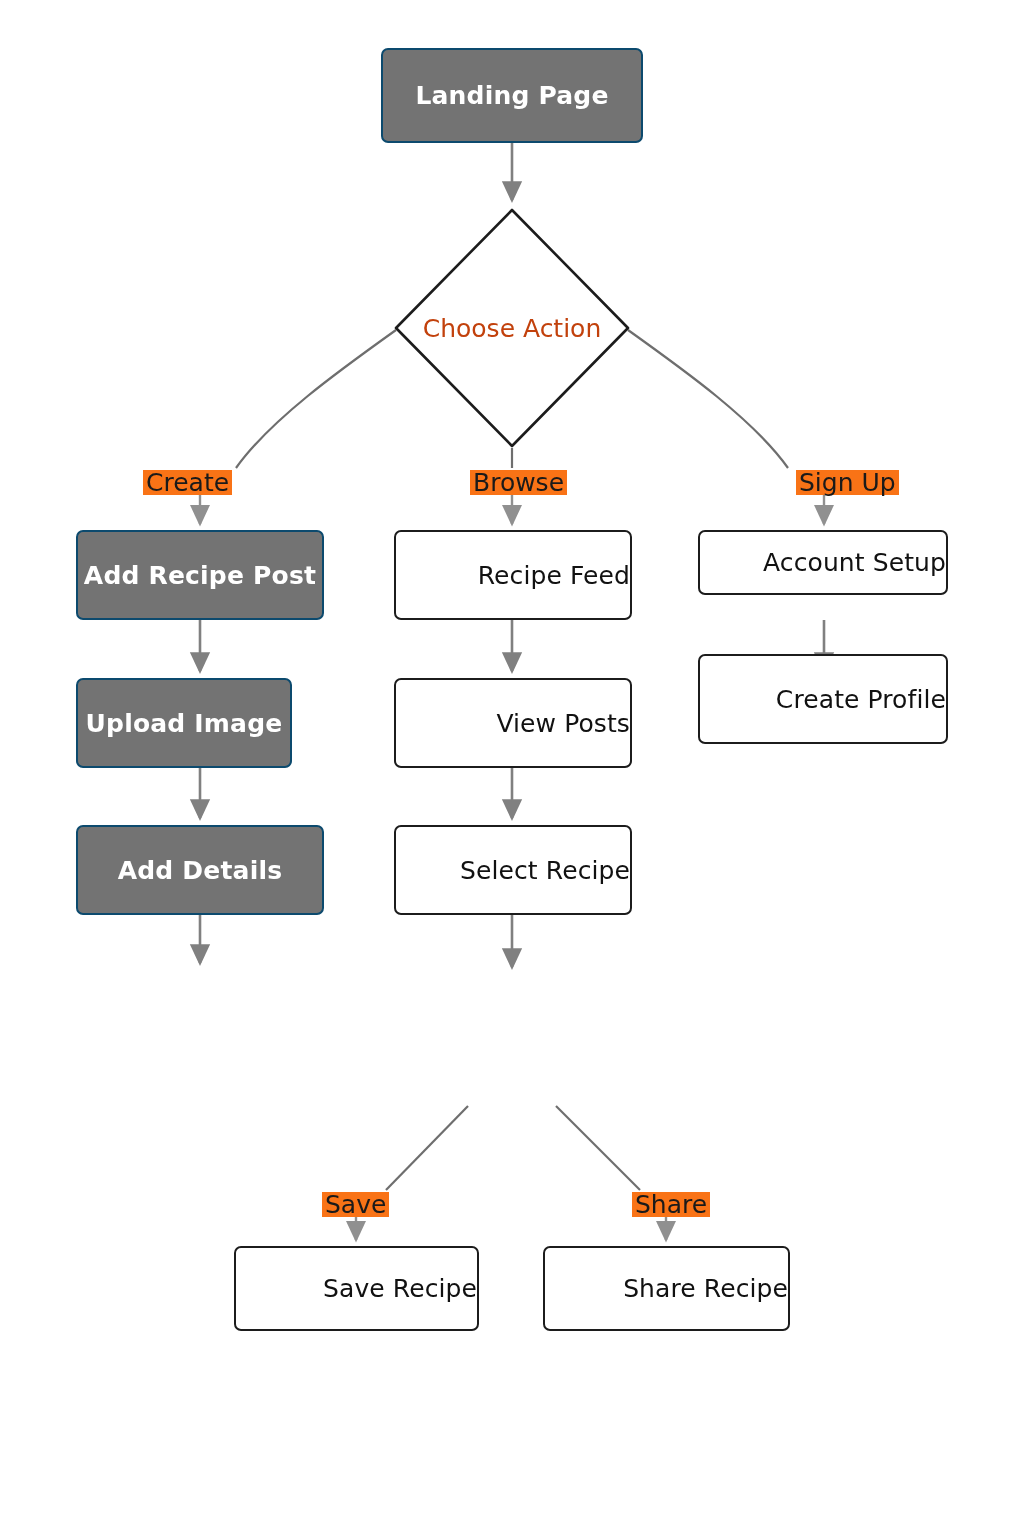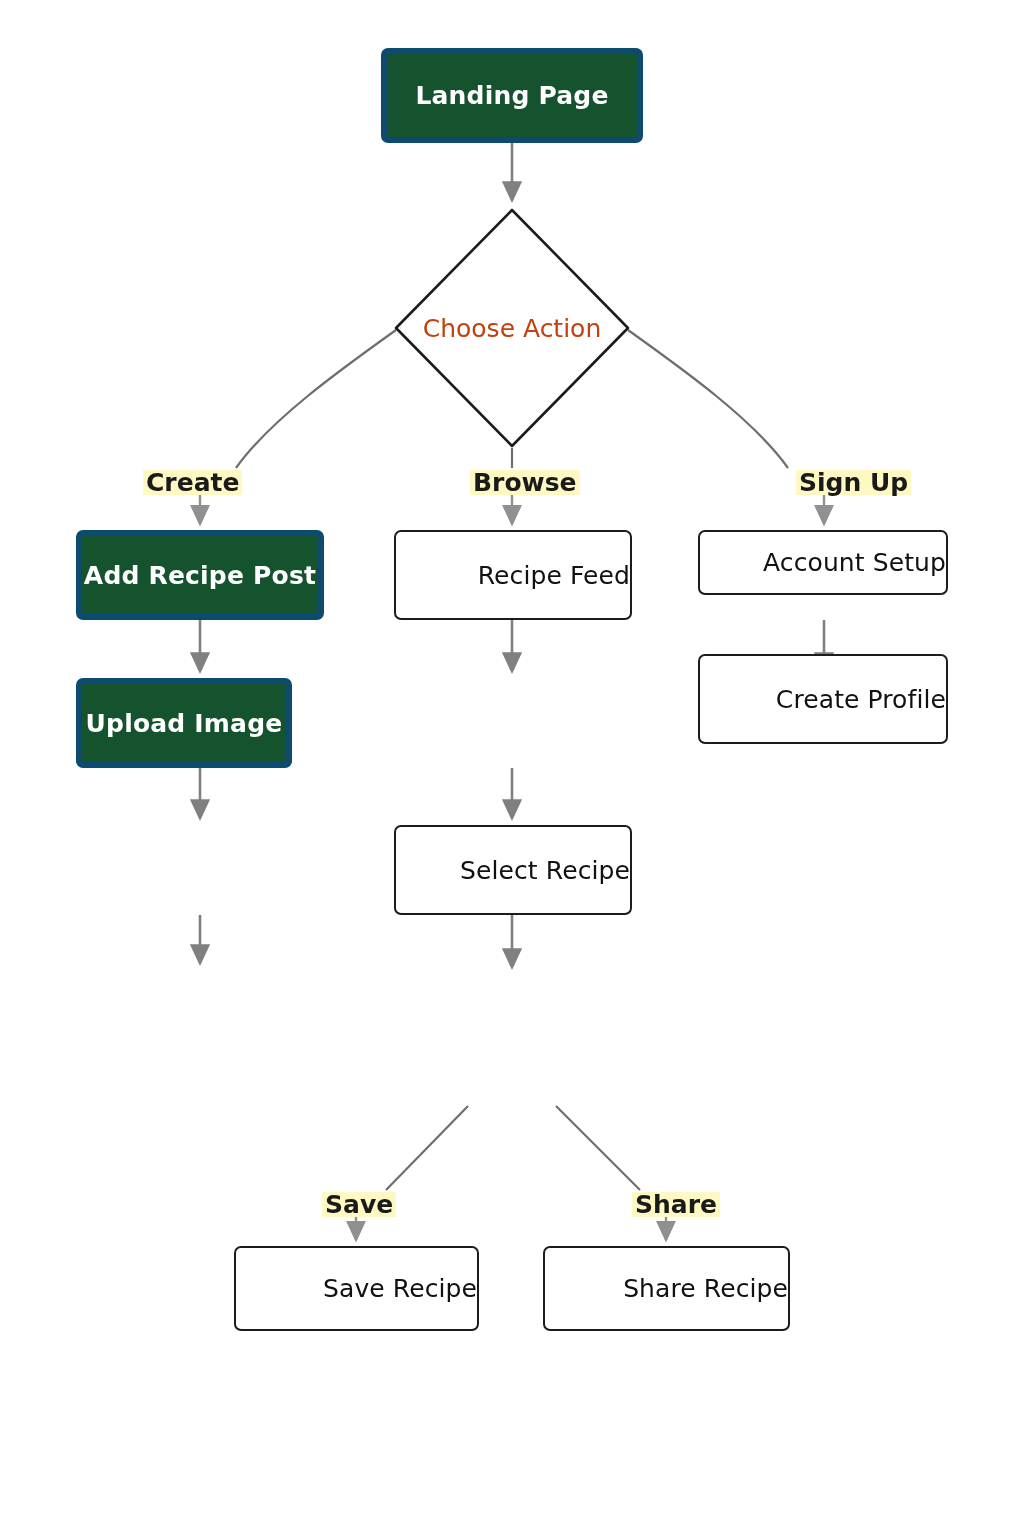--- a/index.html
+++ b/index.html
@@ -41,22 +41,22 @@
   .node-plain {
     background: #ffffff;
     border: 2px solid #1c1c1c;
     color: #111111;
     font-size: 25px;
     font-weight: 400;
     letter-spacing: 0.1px;
     justify-content: flex-end;
   }
   .node-accent {
-    background: #14532d;
-    border: 6px solid #0c4a6e;
+    background: #737373;
+    border: 2px solid #0c4a6e;
     color: #ffffff;
     font-size: 25px;
     font-weight: 700;
     letter-spacing: 0.2px;
   }
   .node-decision {
     background: transparent;
     color: #c2410c;
     font-size: 25px;
     font-weight: 400;
@@ -69,24 +69,24 @@
     height: 100%;
   }
   .node-decision .diamond-label {
     position: relative;
     z-index: 2;
     white-space: nowrap;
   }
   .edge-label {
     position: absolute;
     font-size: 25px;
-    font-weight: 700;
+    font-weight: 400;
     color: #1a1a1a;
     white-space: nowrap;
-    background: #fef9c3;
+    background: #f97316;
     padding: 0 3px;
     line-height: 1;
   }
 </style>
 </head>
 <body>
 
 <div id="flow-root">
 
   <svg id="edge-layer" viewBox="0 0 1024 1536">
@@ -150,25 +150,31 @@
   </div>
 
   <div class="node node-process node-plain" style="left:698px; top:530px; width:250px; height:65px;">
     <span>Account Setup</span>
   </div>
 
   <div class="node node-process node-accent" style="left:76px; top:678px; width:216px; height:90px;">
     <span>Upload Image</span>
   </div>
 
+  <div class="node node-process node-plain" style="left:394px; top:678px; width:238px; height:90px;">
+    <span>View Posts</span>
+  </div>
 
   <div class="node node-process node-plain" style="left:698px; top:654px; width:250px; height:90px;">
     <span>Create Profile</span>
   </div>
 
+  <div class="node node-process node-accent" style="left:76px; top:825px; width:248px; height:90px;">
+    <span>Add Details</span>
+  </div>
 
   <div class="node node-process node-plain" style="left:394px; top:825px; width:238px; height:90px;">
     <span>Select Recipe</span>
   </div>
 
 
 
   <div class="node node-process node-plain" style="left:234px; top:1246px; width:245px; height:85px;">
     <span>Save Recipe</span>
   </div>

